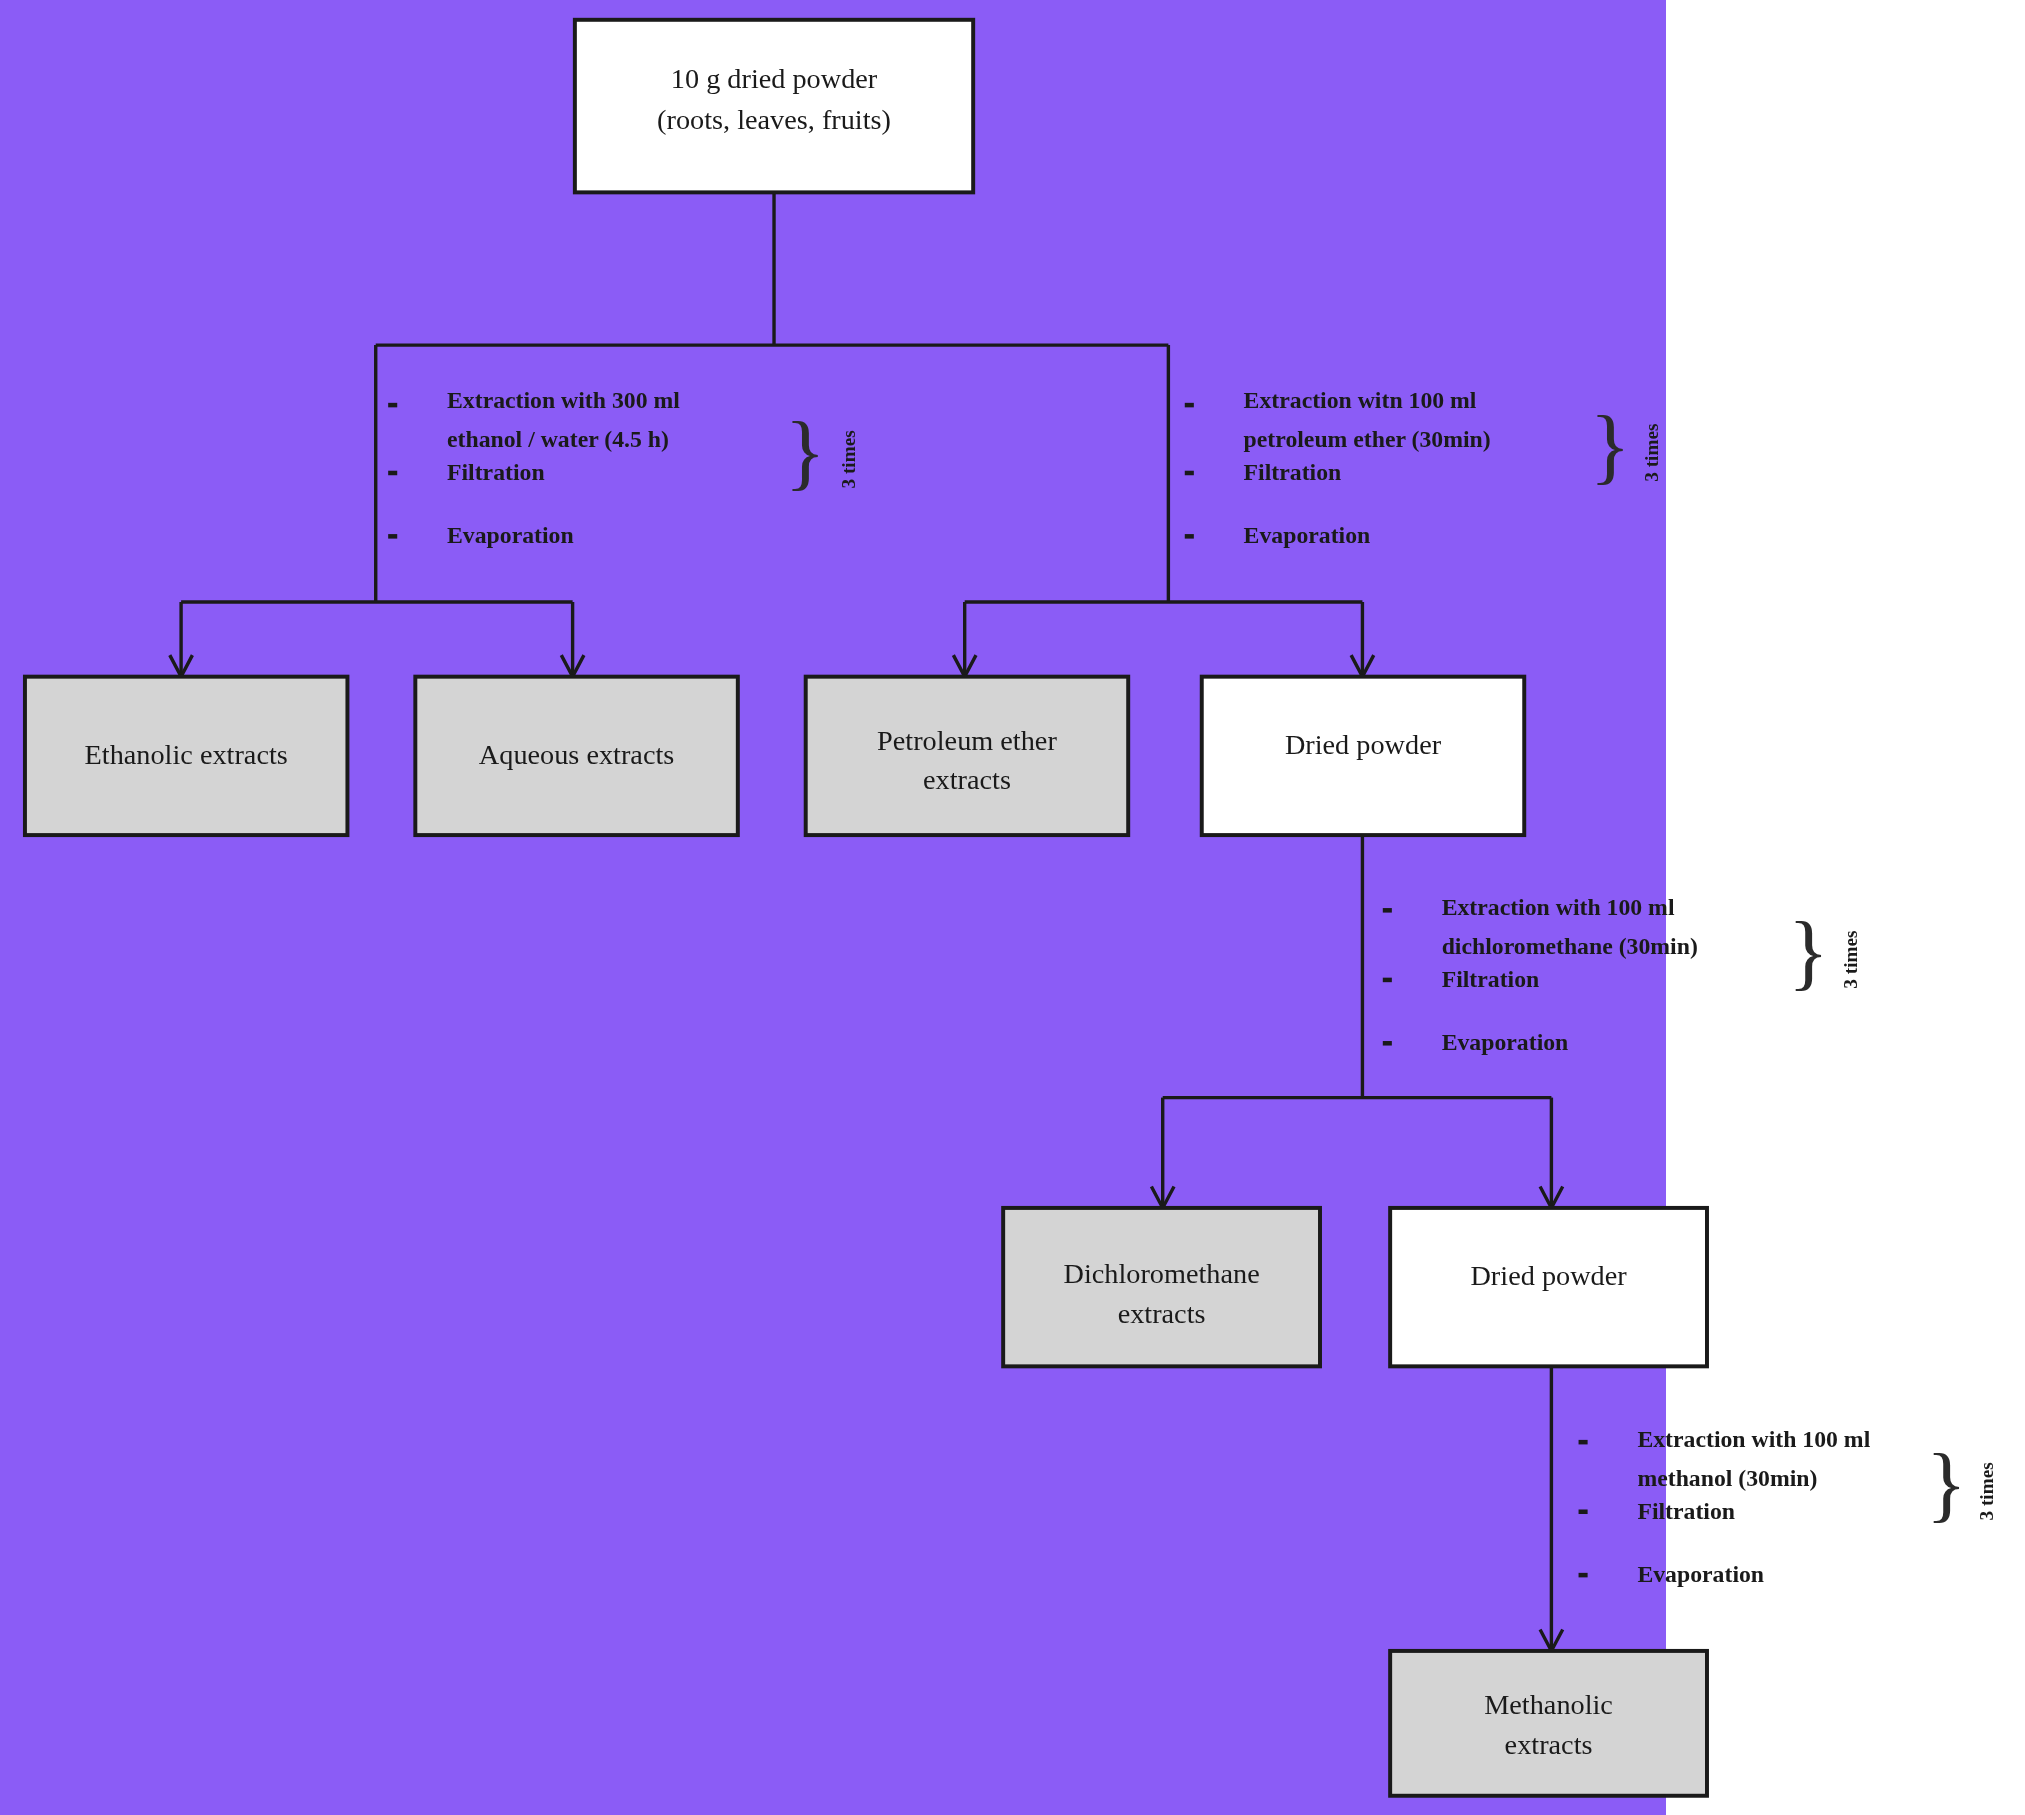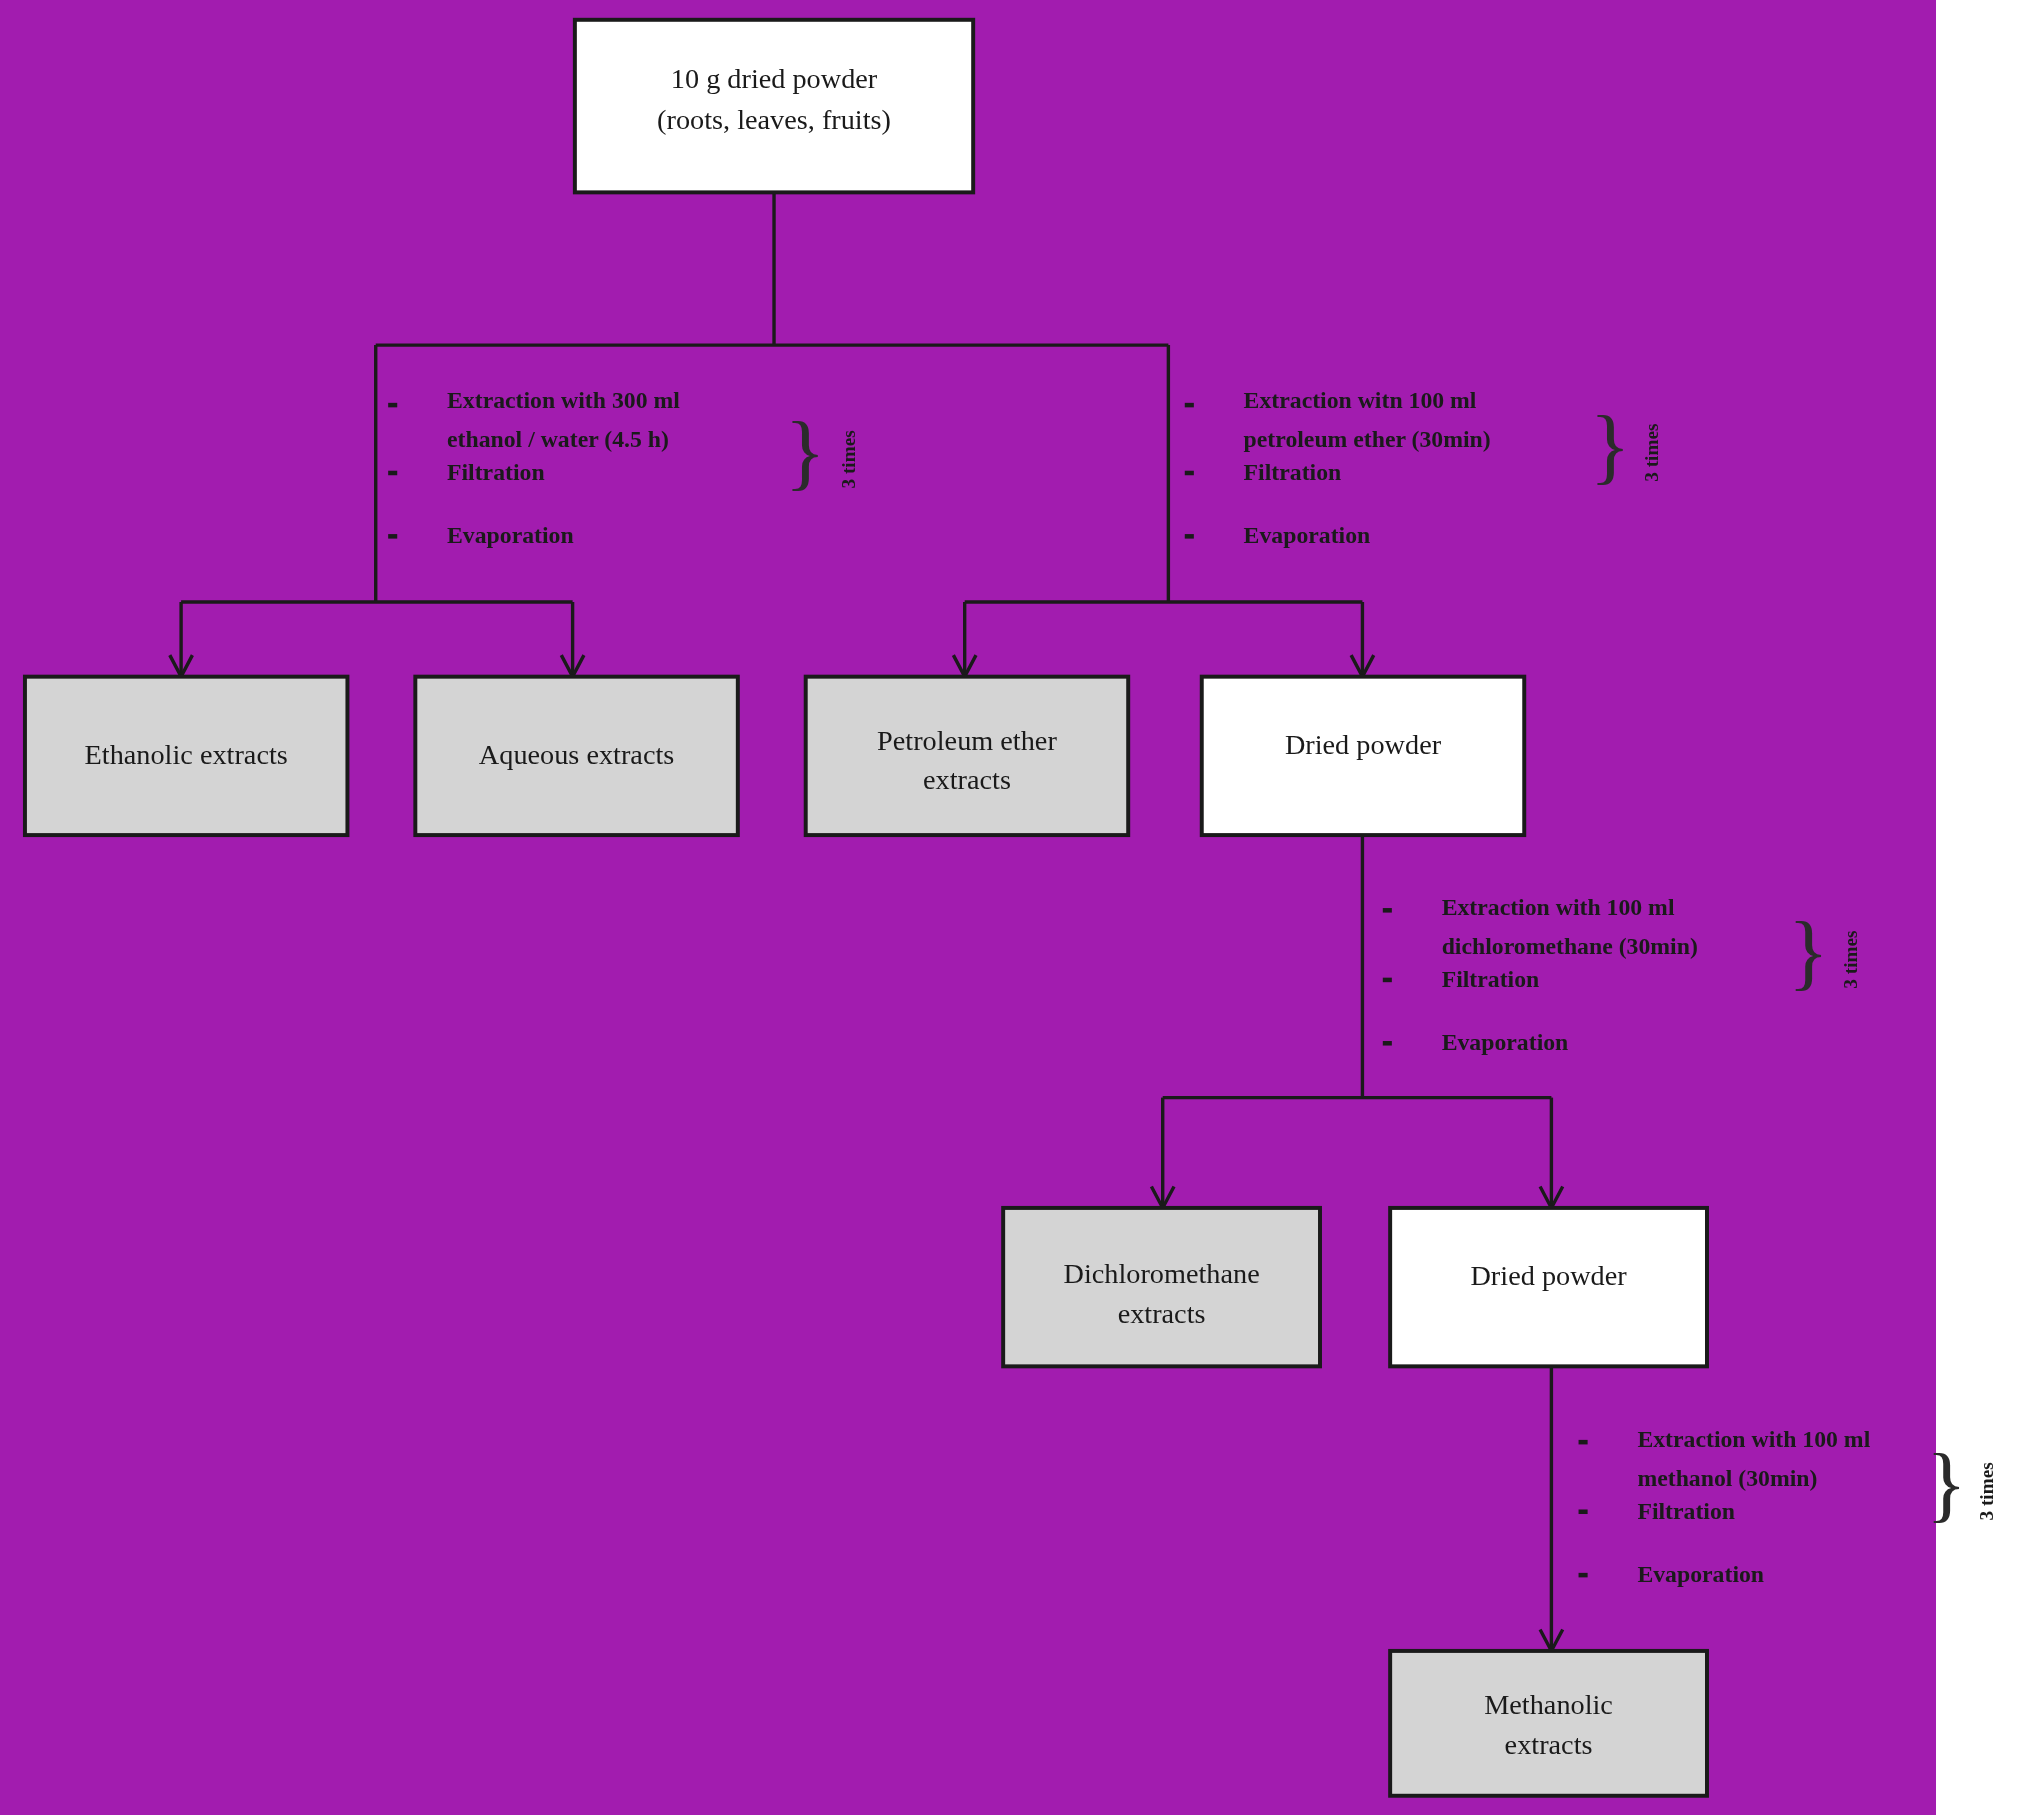--- a/index.html
+++ b/index.html
@@ -9,23 +9,23 @@
     background: #ffffff;
   }
   body {
     width: 2025px;
     height: 1815px;
     font-family: "Liberation Serif", "DejaVu Serif", serif;
     overflow: hidden;
   }
   #flowchart-root {
     position: relative;
-    width: 1936px;
+    width: 1666px;
     height: 1815px;
-    background: #a21caf;
+    background: #8b5cf6;
   }
   svg.diagram-svg {
     position: absolute;
     top: 0;
     left: 0;
     width: 2025px;
     height: 1815px;
     display: block;
   }
   .node-box-text {

